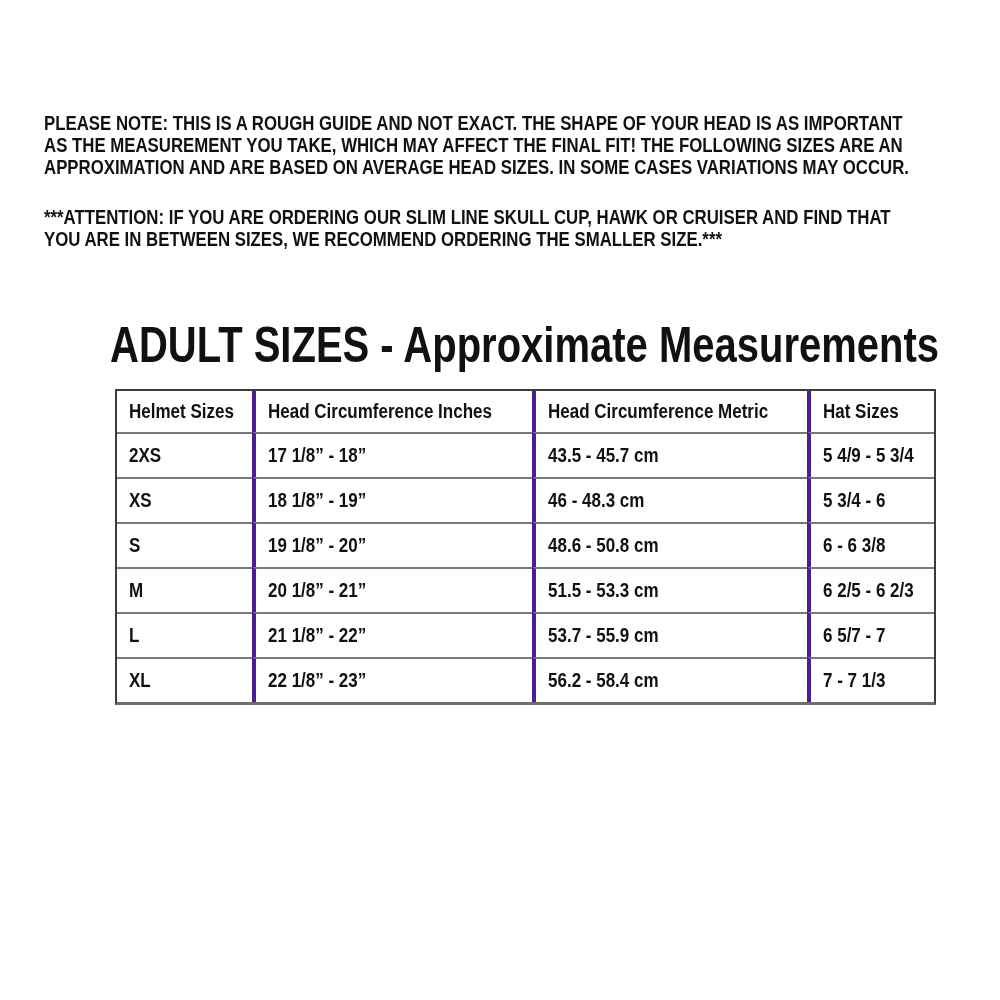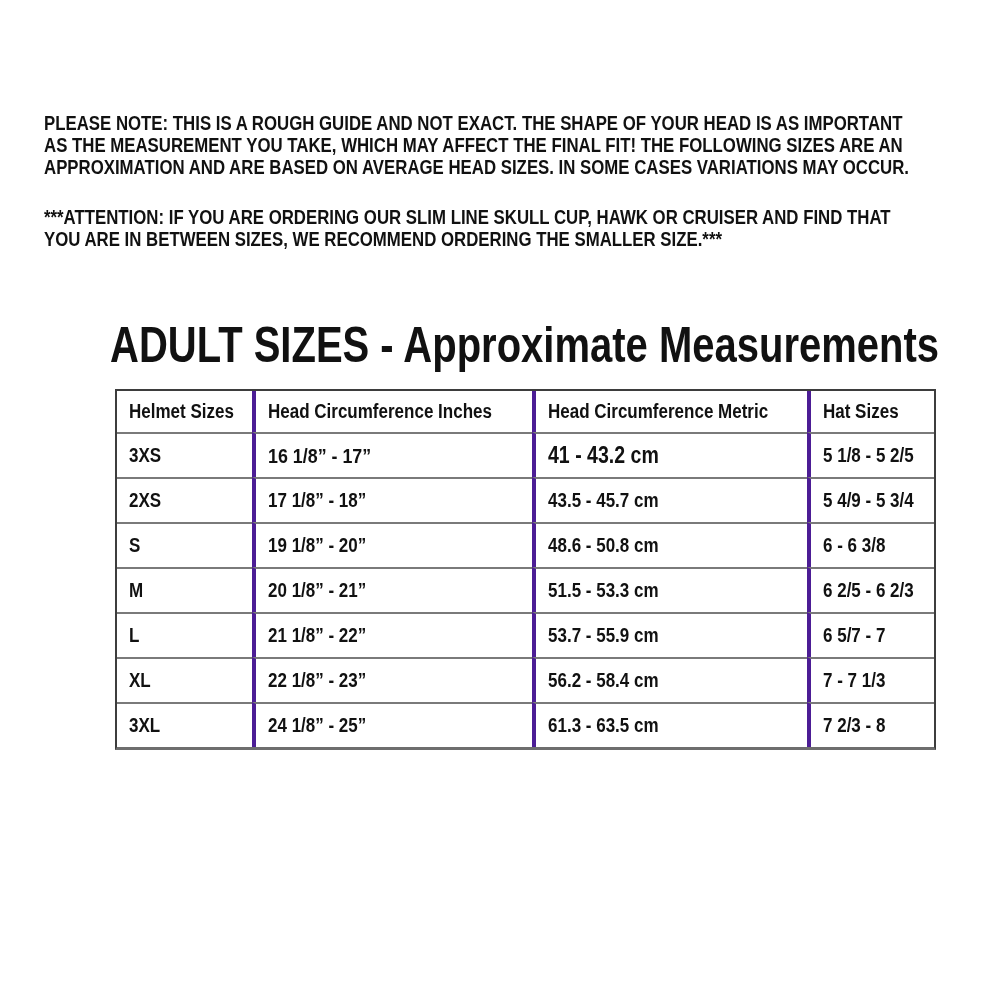--- a/index.html
+++ b/index.html
@@ -101,31 +101,31 @@
       </colgroup>
     <thead>
       <tr>
         <th><span class="cond">Helmet Sizes</span></th>
         <th><span class="cond">Head Circumference Inches</span></th>
         <th><span class="cond">Head Circumference Metric</span></th>
         <th><span class="cond">Hat Sizes</span></th>
       </tr>
     </thead>
     <tbody>
-      <tr class="first-row">
-        <td class="size-cell"><span class="cond">3XS</span></td>
-        <td class="inches-cell"><span class="cond">16 1/8” - 17”</span></td>
-        <td class="metric-cell"><span class="cond">41 - 43.2 cm</span></td>
-        <td class="hat-cell"><span class="cond">5 1/8 - 5 2/5</span></td>
-      </tr>
       <tr>
         <td class="size-cell"><span class="cond">2XS</span></td>
         <td class="inches-cell"><span class="cond">17 1/8” - 18”</span></td>
         <td class="metric-cell"><span class="cond">43.5 - 45.7 cm</span></td>
         <td class="hat-cell"><span class="cond">5 4/9 - 5 3/4</span></td>
+      </tr>
+      <tr>
+        <td class="size-cell"><span class="cond">XS</span></td>
+        <td class="inches-cell"><span class="cond">18 1/8” - 19”</span></td>
+        <td class="metric-cell"><span class="cond">46 - 48.3 cm</span></td>
+        <td class="hat-cell"><span class="cond">5 3/4 - 6</span></td>
       </tr>
       <tr>
         <td class="size-cell"><span class="cond">S</span></td>
         <td class="inches-cell"><span class="cond">19 1/8” - 20”</span></td>
         <td class="metric-cell"><span class="cond">48.6 - 50.8 cm</span></td>
         <td class="hat-cell"><span class="cond">6 - 6 3/8</span></td>
       </tr>
       <tr>
         <td class="size-cell"><span class="cond">M</span></td>
         <td class="inches-cell"><span class="cond">20 1/8” - 21”</span></td>
@@ -137,21 +137,15 @@
         <td class="inches-cell"><span class="cond">21 1/8” - 22”</span></td>
         <td class="metric-cell"><span class="cond">53.7 - 55.9 cm</span></td>
         <td class="hat-cell"><span class="cond">6 5/7 - 7</span></td>
       </tr>
       <tr>
         <td class="size-cell"><span class="cond">XL</span></td>
         <td class="inches-cell"><span class="cond">22 1/8” - 23”</span></td>
         <td class="metric-cell"><span class="cond">56.2 - 58.4 cm</span></td>
         <td class="hat-cell"><span class="cond">7 - 7 1/3</span></td>
       </tr>
-      <tr>
-        <td class="size-cell"><span class="cond">3XL</span></td>
-        <td class="inches-cell"><span class="cond">24 1/8” - 25”</span></td>
-        <td class="metric-cell"><span class="cond">61.3 - 63.5 cm</span></td>
-        <td class="hat-cell"><span class="cond">7 2/3 - 8</span></td>
-      </tr>
     </tbody>
   </table>
 </div>
 
 </body></html>

